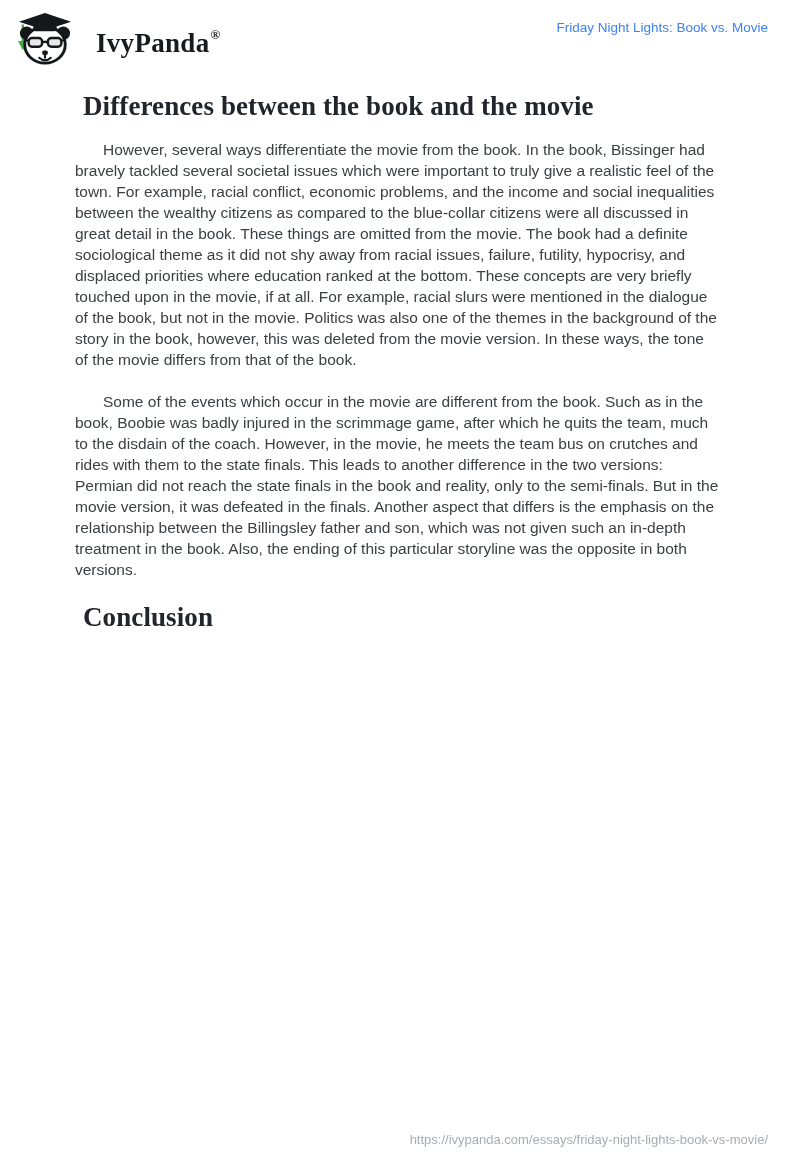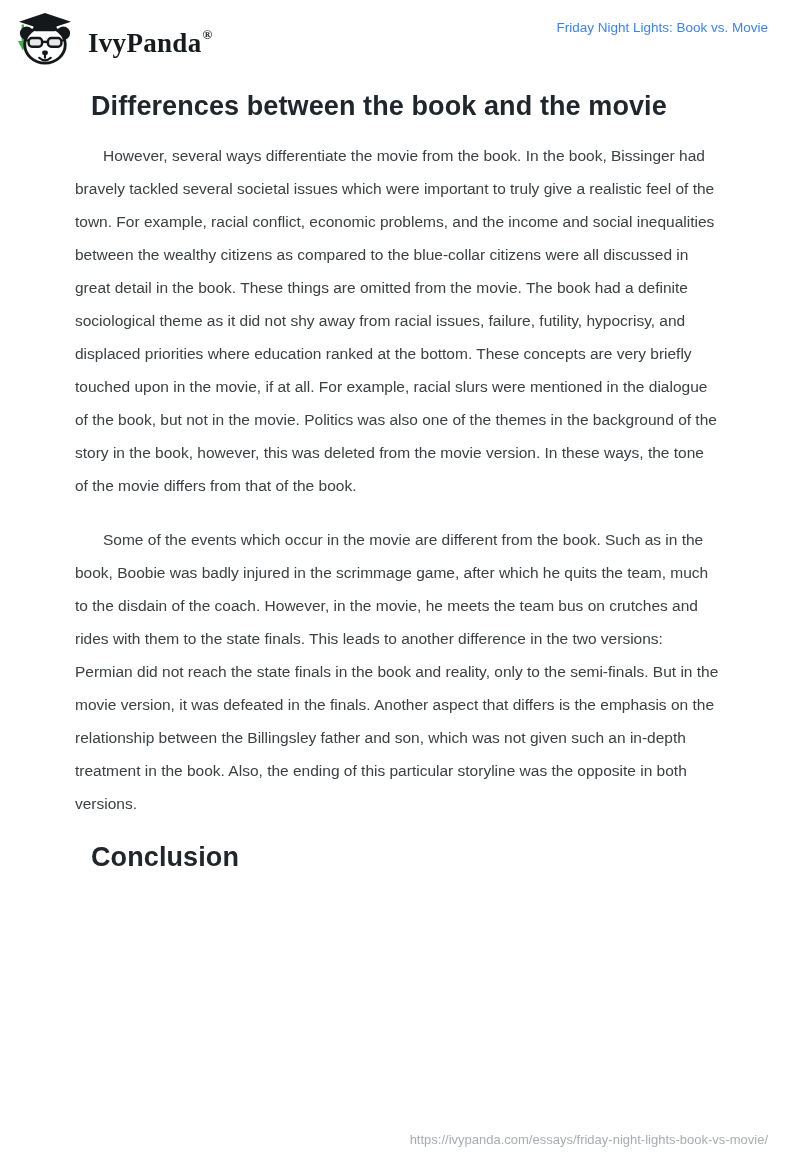--- a/index.html
+++ b/index.html
@@ -21,21 +21,21 @@
   .header {
     display: flex;
     justify-content: space-between;
     align-items: flex-start;
     padding: 8px 32px 0 14px;
     height: 58px;
   }
   .logo {
     display: flex;
     align-items: center;
-    gap: 12px;
+    gap: 20px;
   }
   .logo svg { width: 62px; height: 54px; display: block; }
   .logo-text {
     font-family: "Liberation Serif", serif;
     font-weight: 700;
     font-size: 27px;
     color: #181b1e;
     letter-spacing: 0.3px;
     line-height: 54px;
     white-space: nowrap;
@@ -53,26 +53,27 @@
   }
   
   .main {
     padding: 10px 80px 0 75px;
   }
   .main h1 {
     font-size: 27px;
     font-weight: 700;
     color: #21262d;
     letter-spacing: 0.1px;
-    margin: 14px 0 16px 16px;
+    margin: 14px 0 16px 8px;
     line-height: 33px;
+    font-family: Liberation Serif, serif;
   }
   .main p {
     font-size: 15.5px;
-    line-height: 33px;
+    line-height: 21px;
     color: #3c4043;
     text-indent: 28px;
     margin: 0 0 21px 0;
   }
   
   .footer {
     position: absolute;
     right: 32px;
     bottom: 13px;
     font-size: 13px;

